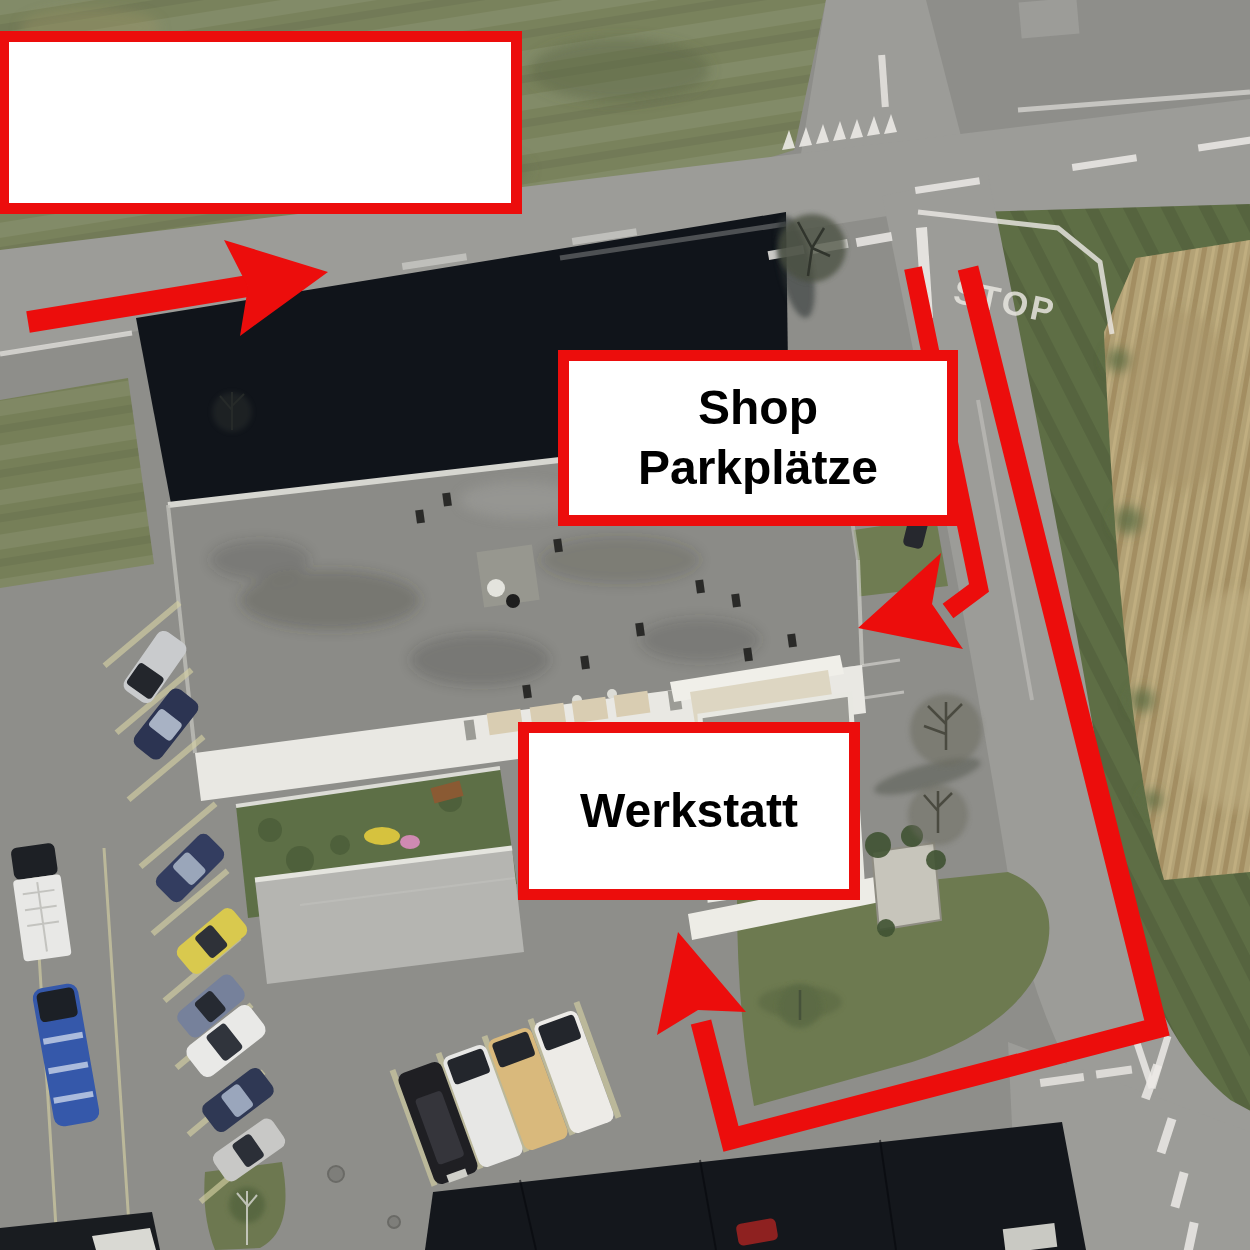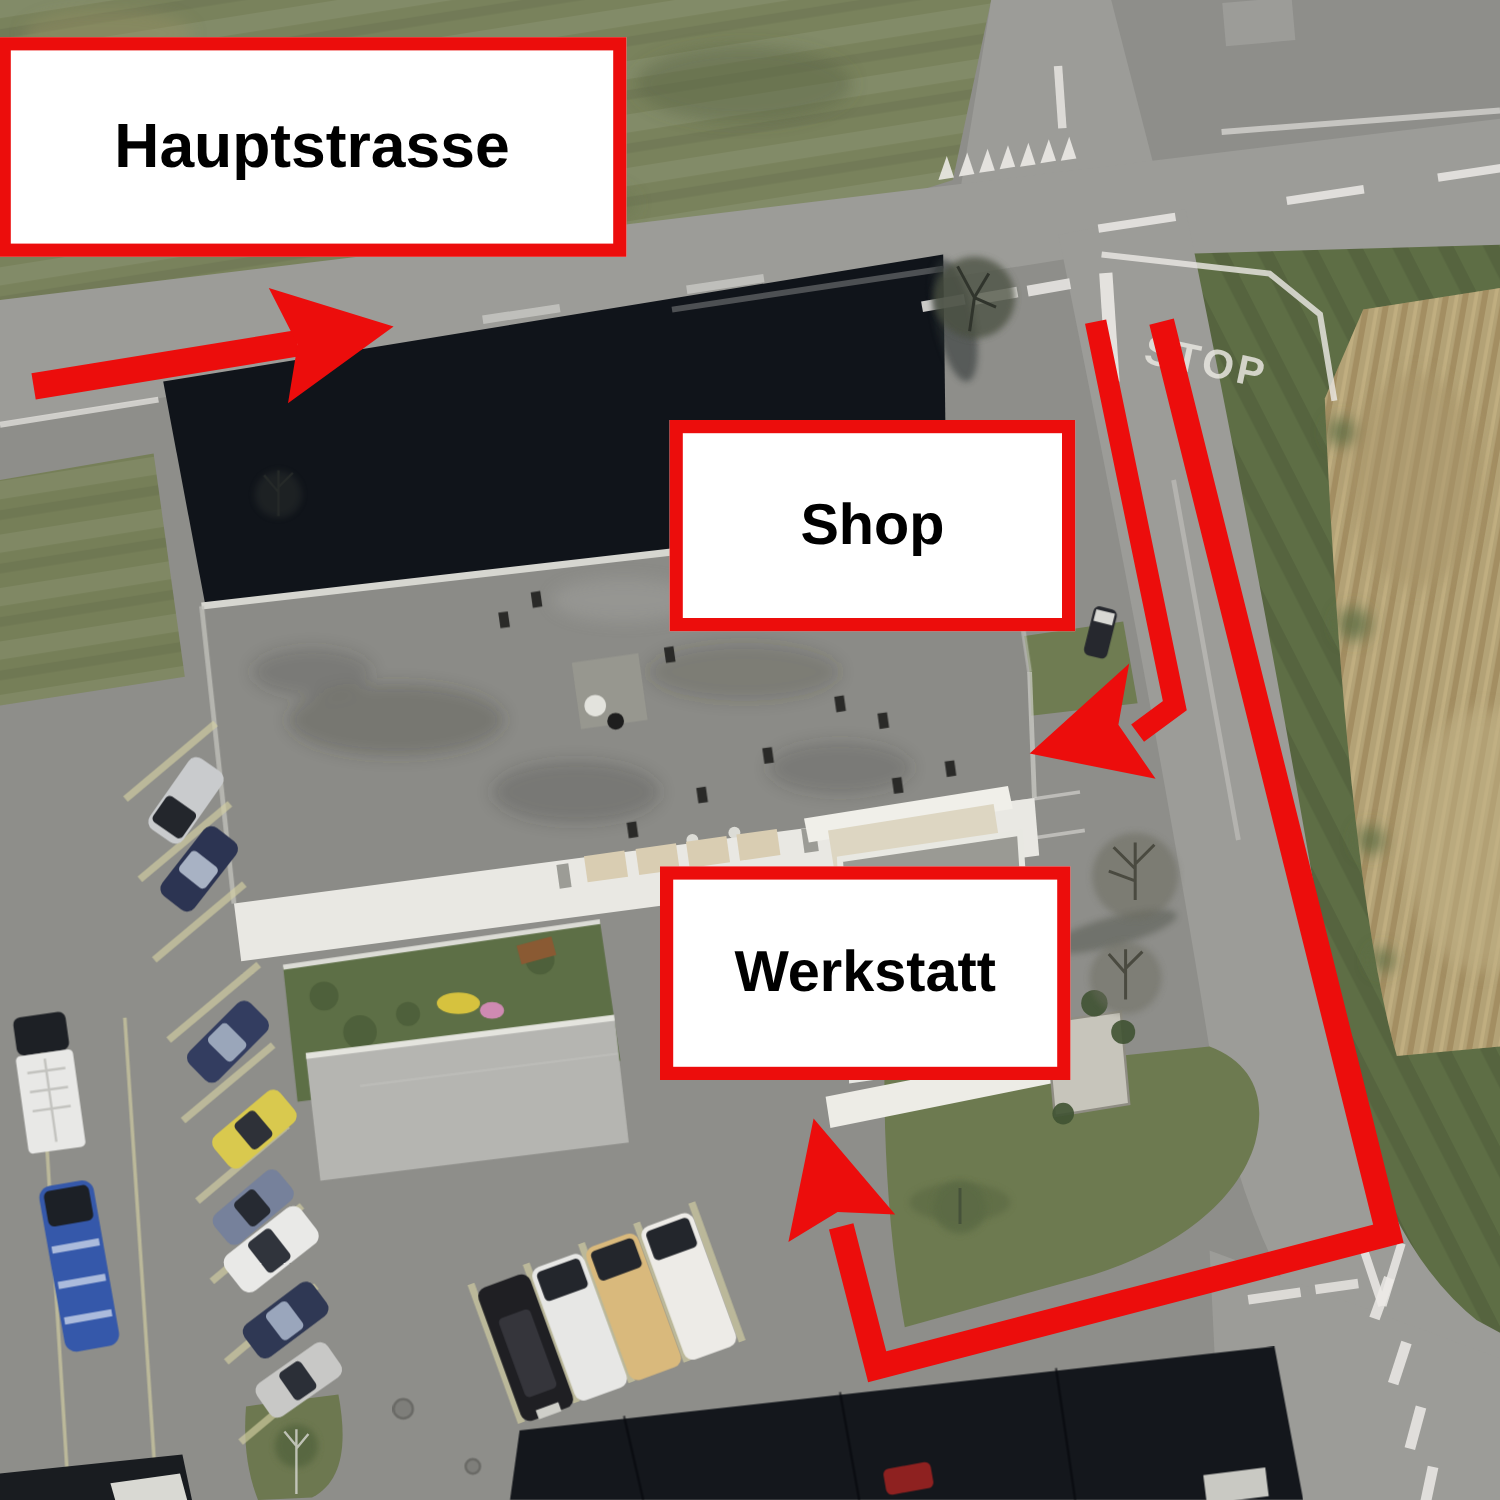--- a/index.html
+++ b/index.html
@@ -25,22 +25,22 @@
   .label-box{
     position:absolute;box-sizing:border-box;
     background:var(--label_bg);
     border:11px solid var(--annotation_red);
     color:var(--label_text);
     display:flex;flex-direction:column;align-items:center;justify-content:center;
     font-weight:bold;text-align:center;line-height:1.24;z-index:30;
     letter-spacing:0px;white-space:nowrap;
   }
   .box-anfahrt{left:-2px;top:31px;width:524px;height:183px;font-size:52px;}
-  .box-shop{left:558px;top:350px;width:338px;height:176px;font-size:48px;}
-  .box-werkstatt{left:518px;top:722px;width:342px;height:178px;font-size:48px;margin-left:32px;}
+  .box-shop{left:558px;top:350px;width:400px;height:176px;font-size:48px;}
+  .box-werkstatt{left:518px;top:722px;width:342px;height:178px;font-size:48px;}
   .arrows{z-index:20;}
   .photo{z-index:1;}
 </style>
 </head>
 <body>
 
 <div class="stage">
 
   <svg class="photo" width="1250" height="1250" viewBox="0 0 1250 1250">
     <defs>
@@ -376,22 +376,22 @@
         <polygon points="858,628 941,553 932,604 963,649" stroke="none"></polygon>
       </g>
       <g>
         <path d="M968,268 L1157,1028 L731,1139 L701,1022" stroke-width="21" fill="none"></path>
         <polygon points="678,932 746,1012 698,1010 657,1035" stroke="none"></polygon>
       </g>
     </g>
   </svg>
 
   <div class="label-box box-anfahrt">
-    <span>Hauptstrasse</span>
   </div>
   <div class="label-box box-shop">
     <span>Shop</span>
+    <span>Parkplätze</span>
   </div>
   <div class="label-box box-werkstatt">
     <span>Werkstatt</span>
   </div>
 
 </div>
 
 </body></html>

